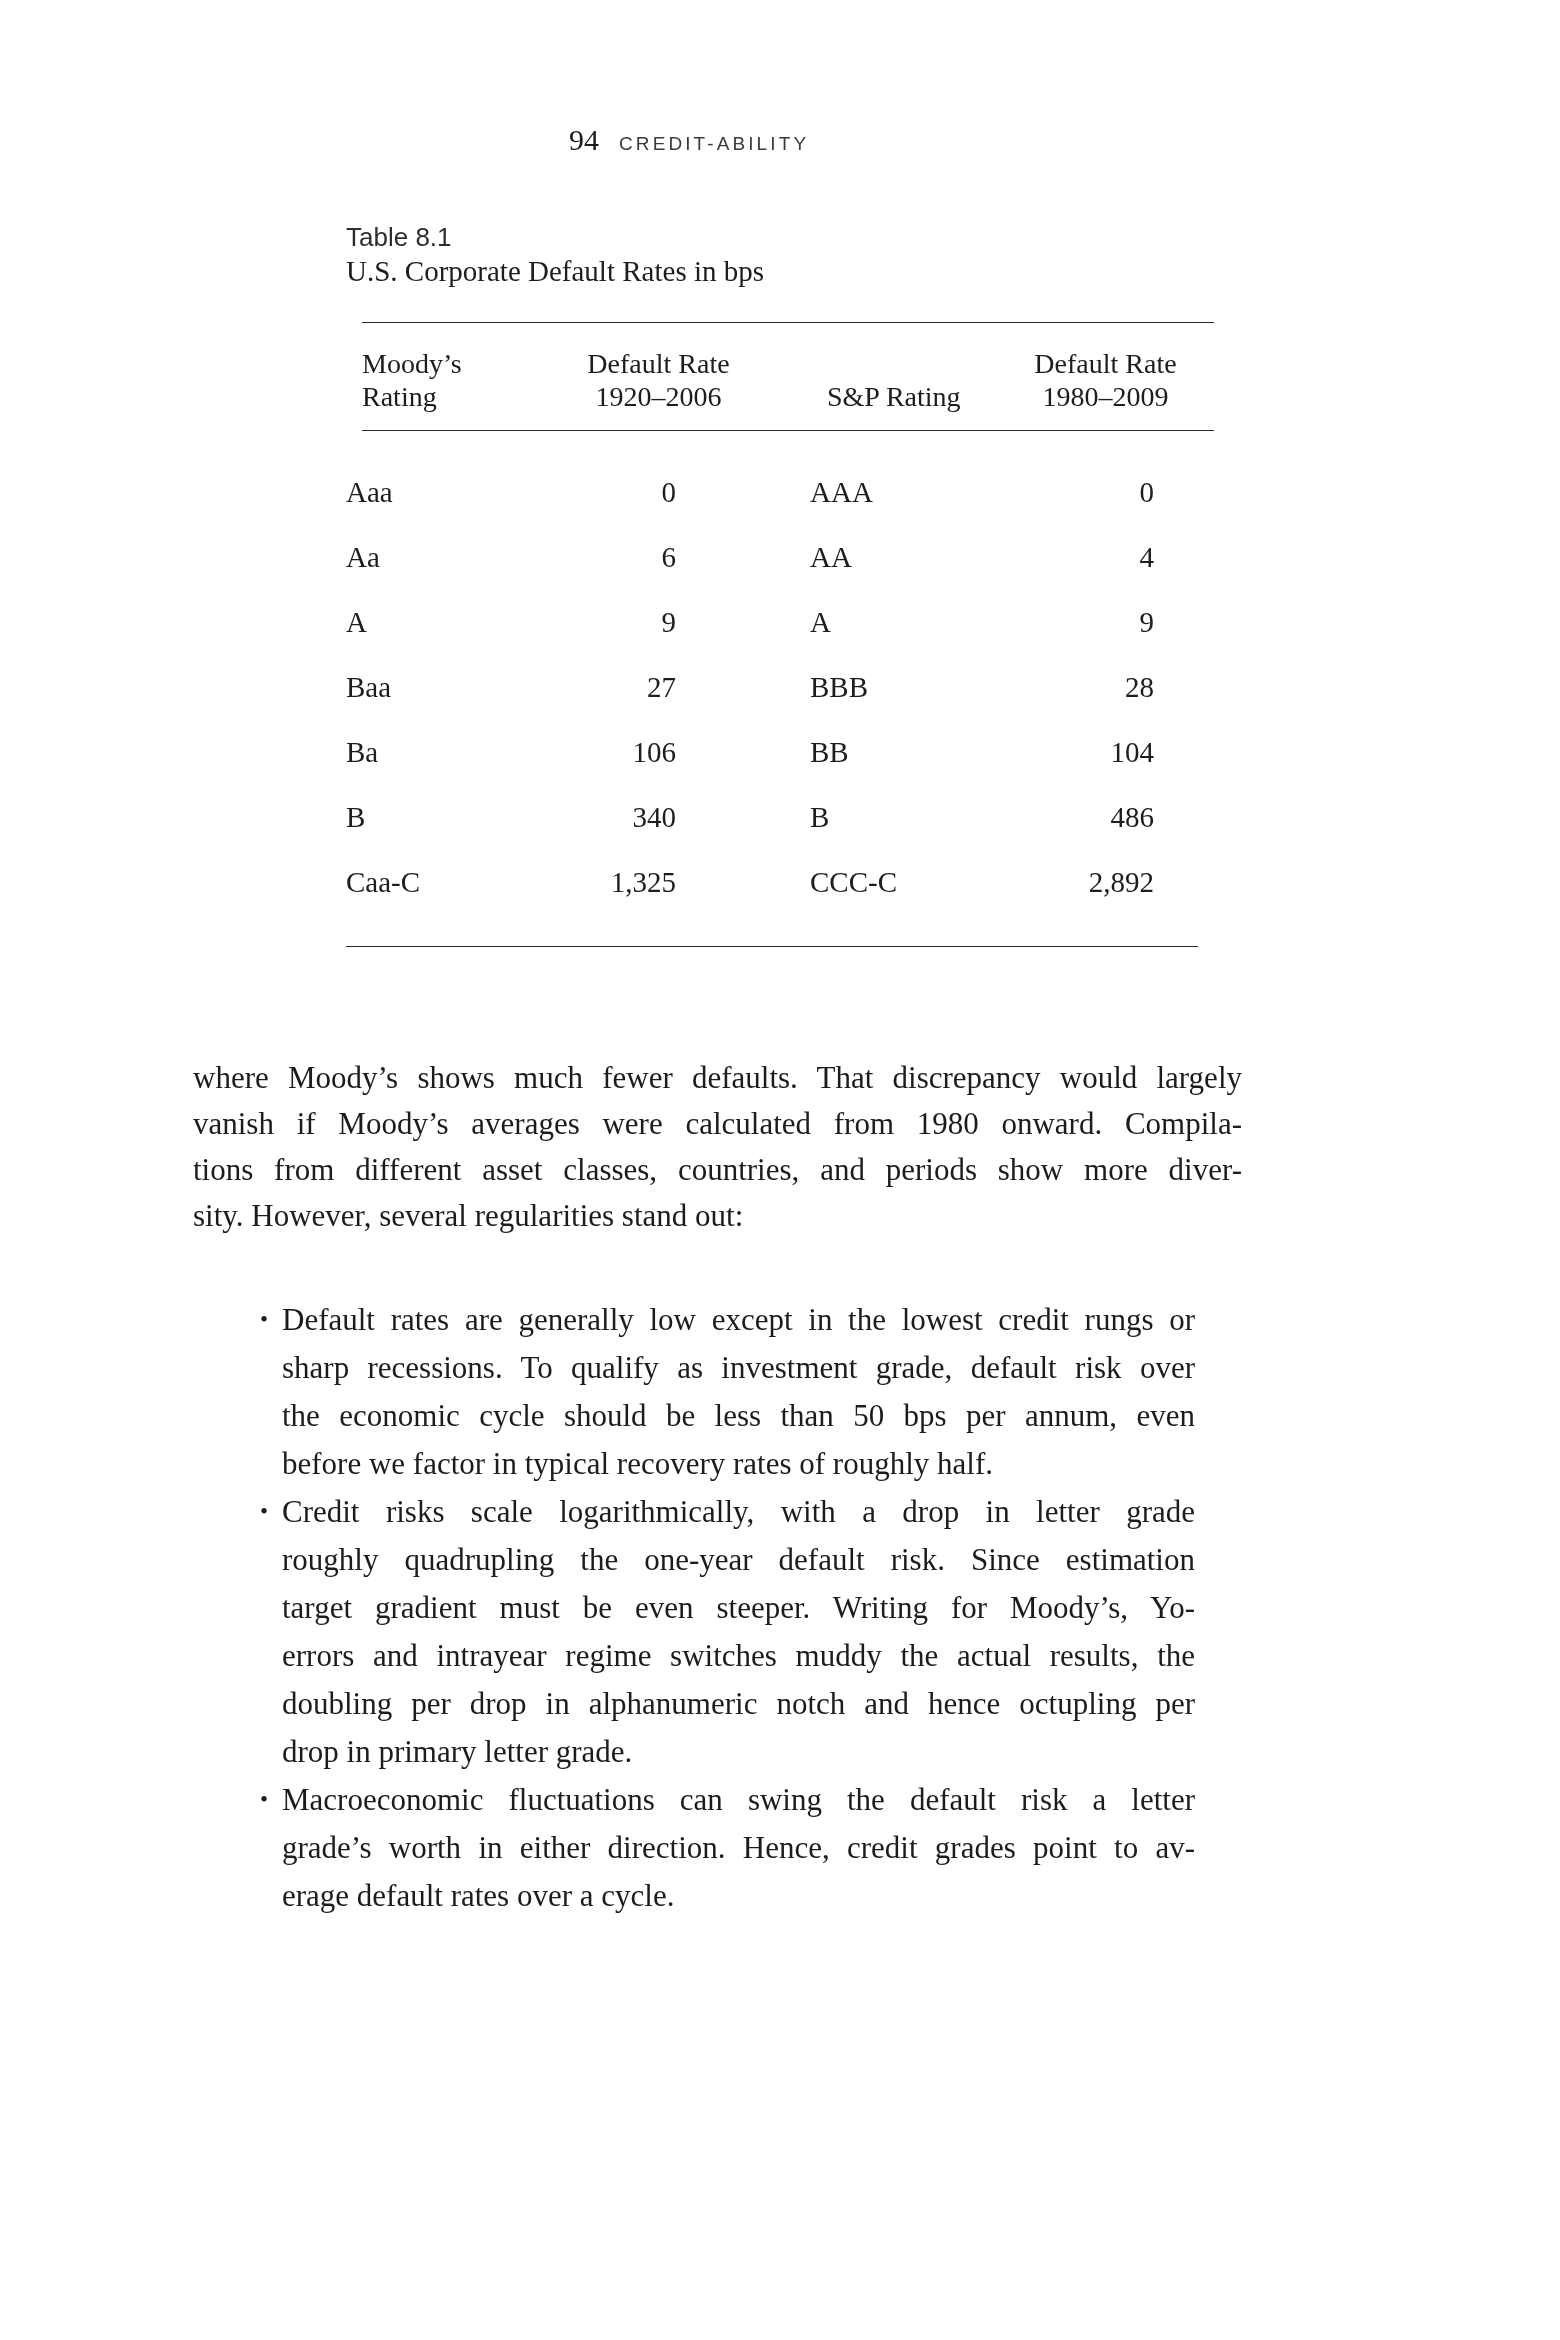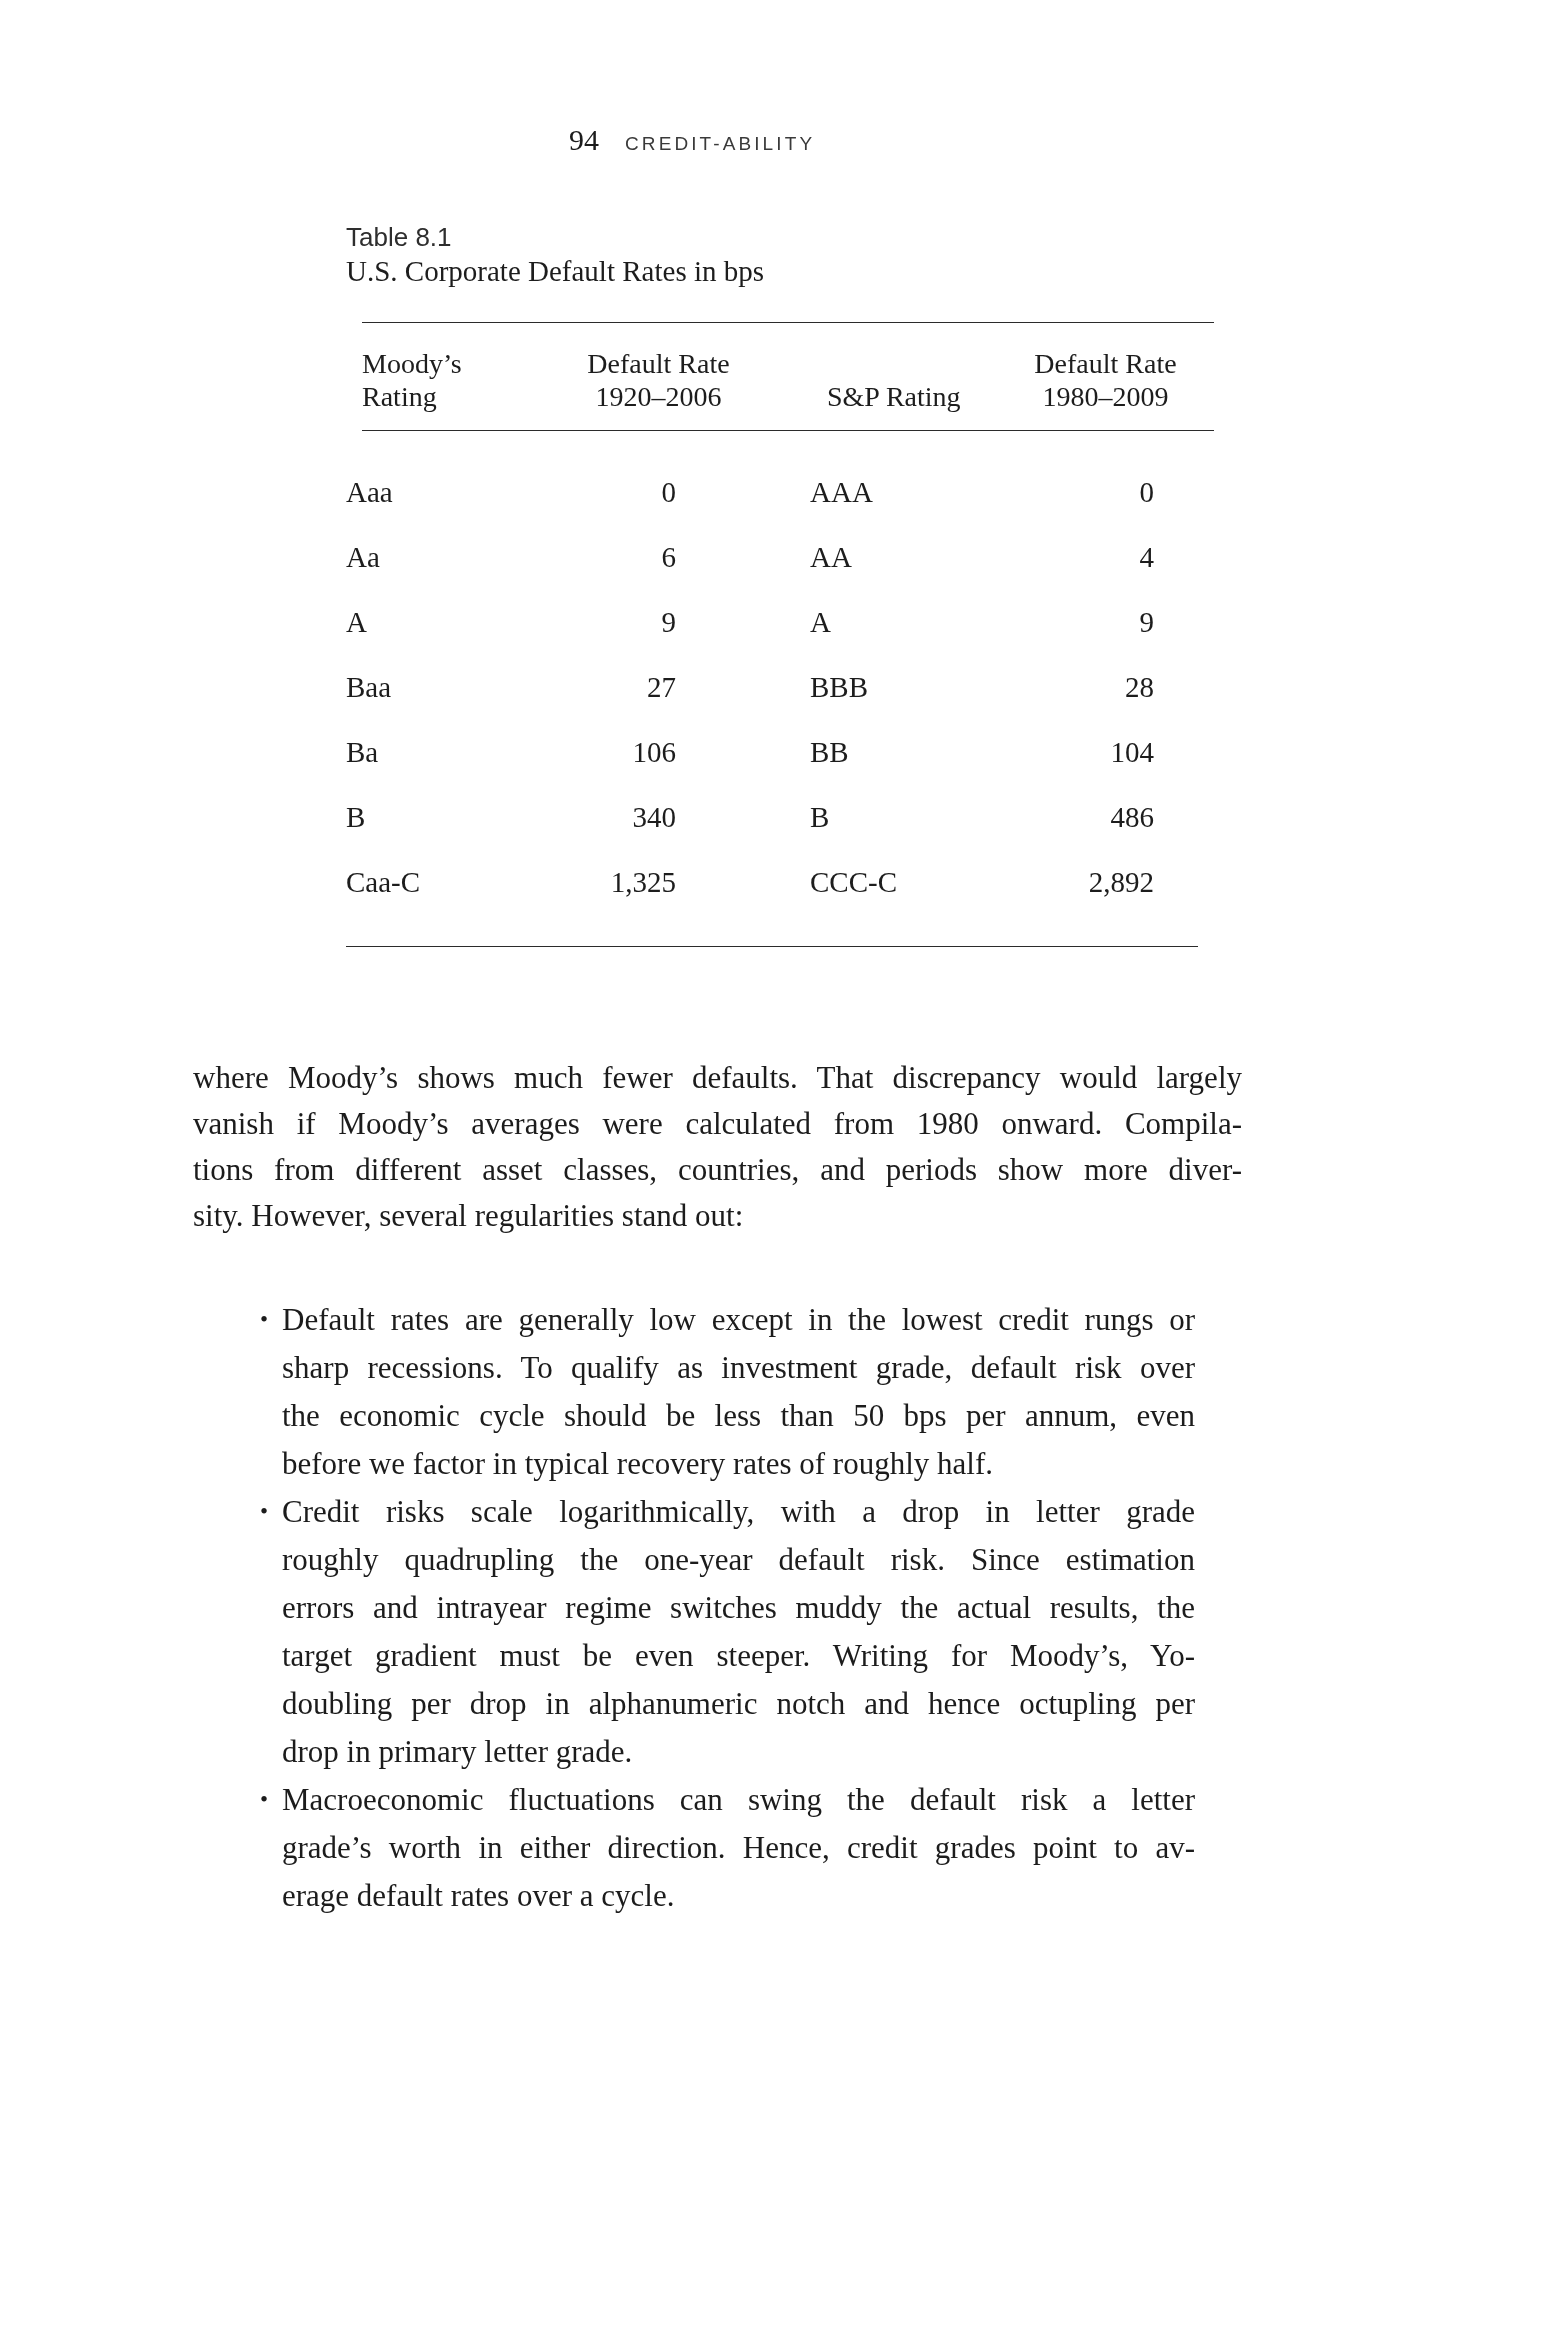--- a/index.html
+++ b/index.html
@@ -13,21 +13,21 @@
     color:#1d1d1d;
   }
 
   
   .runhead{
     position:absolute;
     left:569px;
     top:123px;
     display:flex;
     align-items:baseline;
-    gap:26px;
+    gap:20px;
   }
   .pagenum{
     font-family:"Liberation Serif", serif;
     font-size:30px;
     color:#1c1c1c;
   }
   .runtitle{
     font-family:"Liberation Sans", sans-serif;
     font-size:19px;
     letter-spacing:3.1px;
@@ -237,22 +237,22 @@
           <div class="ln j">sharp recessions. To qualify as investment grade, default risk over</div>
           <div class="ln j">the economic cycle should be less than 50 bps per annum, even</div>
           <div class="ln">before we factor in typical recovery rates of roughly half.</div>
         </div>
       </li>
       <li class="bitem">
         <span class="bmark">•</span>
         <div class="btext">
           <div class="ln j">Credit risks scale logarithmically, with a drop in letter grade</div>
           <div class="ln j">roughly quadrupling the one-year default risk. Since estimation</div>
+          <div class="ln j">target gradient must be even steeper. Writing for Moody’s, Yo-</div>
           <div class="ln j">errors and intrayear regime switches muddy the actual results, the</div>
-          <div class="ln j">target gradient must be even steeper. Writing for Moody’s, Yo-</div>
           <div class="ln j">doubling per drop in alphanumeric notch and hence octupling per</div>
           <div class="ln">drop in primary letter grade.</div>
         </div>
       </li>
       <li class="bitem">
         <span class="bmark">•</span>
         <div class="btext">
           <div class="ln j">Macroeconomic fluctuations can swing the default risk a letter</div>
           <div class="ln j">grade’s worth in either direction. Hence, credit grades point to av-</div>
           <div class="ln">erage default rates over a cycle.</div>

